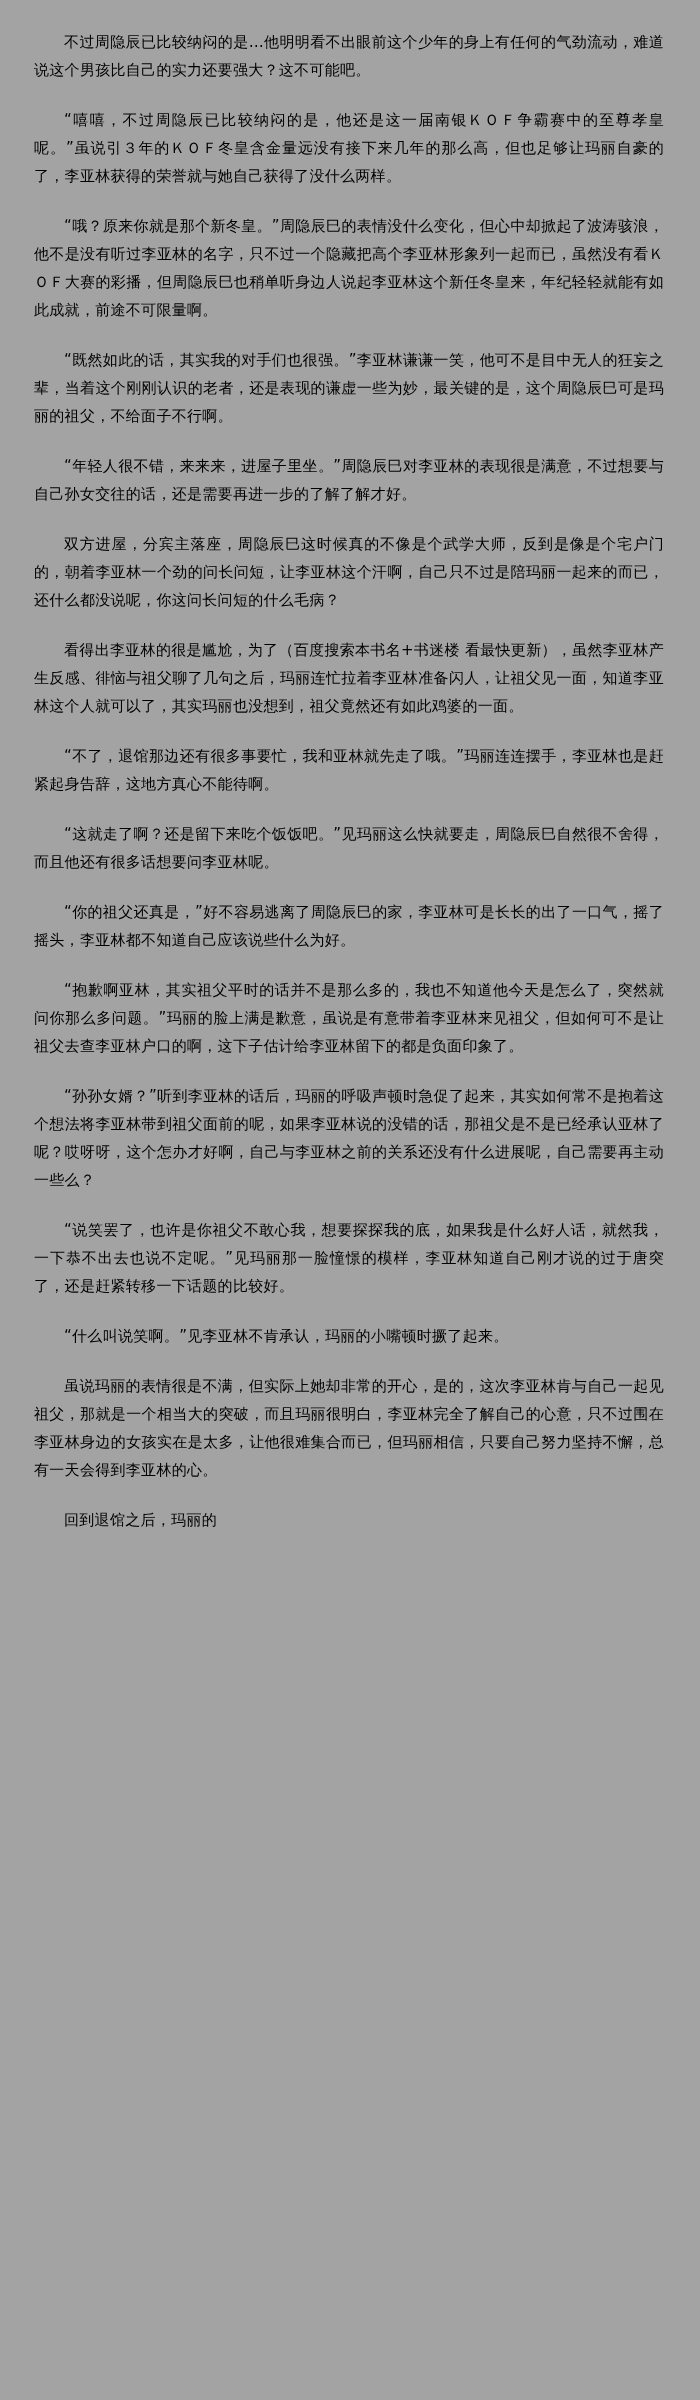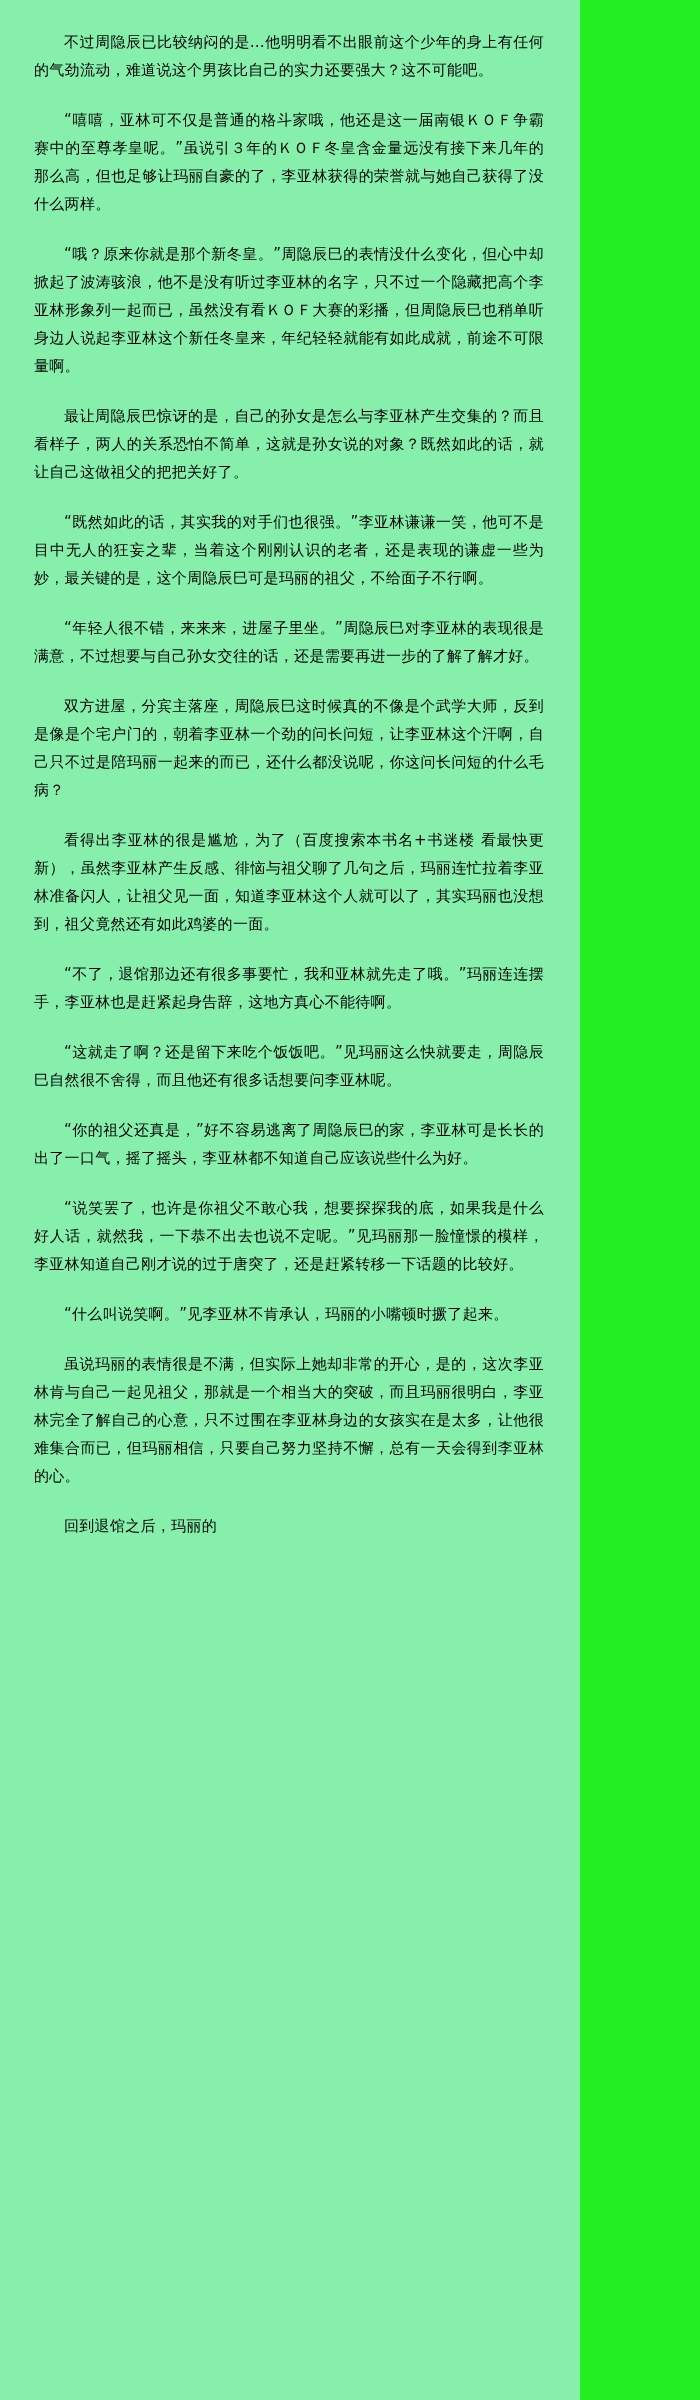--- a/index.html
+++ b/index.html
@@ -6,25 +6,25 @@
     margin: 0;
     padding: 0;
   }
   body {
     width: 700px;
     min-height: 2400px;
     background: #22ee22;
     font-family: "DejaVu Sans", sans-serif;
   }
   .page {
-    width: 580px;
+    width: 700px;
     min-height: 2400px;
     box-sizing: border-box;
     padding: 28px 36px 20px 34px;
-    background: #86efac;
+    background: #a3a3a3;
   }
   .para {
     color: #000000;
     font-size: 15px;
     line-height: 28px;
     text-align: justify;
     text-justify: inter-ideograph;
     margin: 0 0 22px 0;
     text-indent: 2em;
     letter-spacing: 0.3px;
@@ -33,28 +33,29 @@
   .para.last {
     margin-bottom: 0;
   }
 </style>
 </head>
 <body>
 
 <div class="page">
   <div>
     <p class="para">不过周隐辰已比较纳闷的是…他明明看不出眼前这个少年的身上有任何的气劲流动，难道说这个男孩比自己的实力还要强大？这不可能吧。</p>
-    <p class="para">“嘻嘻，亚林可不仅是普通的格斗家哦，他还是这一届南银ＫＯＦ争霸赛中的至尊孝皇呢。”虽说引３年的ＫＯＦ冬皇含金量远没有接下来几年的那么高，但也足够让玛丽自豪的了，李亚林获得的荣誉就与她自己获得了没什么两样。</p>
+    <p class="para">“嘻嘻，不过周隐辰已比较纳闷的是，他还是这一届南银ＫＯＦ争霸赛中的至尊孝皇呢。”虽说引３年的ＫＯＦ冬皇含金量远没有接下来几年的那么高，但也足够让玛丽自豪的了，李亚林获得的荣誉就与她自己获得了没什么两样。</p>
     <p class="para">“哦？原来你就是那个新冬皇。”周隐辰巳的表情没什么变化，但心中却掀起了波涛骇浪，他不是没有听过李亚林的名字，只不过一个隐藏把高个李亚林形象列一起而已，虽然没有看ＫＯＦ大赛的彩播，但周隐辰巳也稍单听身边人说起李亚林这个新任冬皇来，年纪轻轻就能有如此成就，前途不可限量啊。</p>
-    <p class="para">最让周隐辰巴惊讶的是，自己的孙女是怎么与李亚林产生交集的？而且看样子，两人的关系恐怕不简单，这就是孙女说的对象？既然如此的话，就让自己这做祖父的把把关好了。</p>
     <p class="para">“既然如此的话，其实我的对手们也很强。”李亚林谦谦一笑，他可不是目中无人的狂妄之辈，当着这个刚刚认识的老者，还是表现的谦虚一些为妙，最关键的是，这个周隐辰巳可是玛丽的祖父，不给面子不行啊。</p>
     <p class="para">“年轻人很不错，来来来，进屋子里坐。”周隐辰巳对李亚林的表现很是满意，不过想要与自己孙女交往的话，还是需要再进一步的了解了解才好。</p>
     <p class="para">双方进屋，分宾主落座，周隐辰巳这时候真的不像是个武学大师，反到是像是个宅户门的，朝着李亚林一个劲的问长问短，让李亚林这个汗啊，自己只不过是陪玛丽一起来的而已，还什么都没说呢，你这问长问短的什么毛病？</p>
     <p class="para">看得出李亚林的很是尴尬，为了（百度搜索本书名+书迷楼 看最快更新），虽然李亚林产生反感、徘恼与祖父聊了几句之后，玛丽连忙拉着李亚林准备闪人，让祖父见一面，知道李亚林这个人就可以了，其实玛丽也没想到，祖父竟然还有如此鸡婆的一面。</p>
     <p class="para">“不了，退馆那边还有很多事要忙，我和亚林就先走了哦。”玛丽连连摆手，李亚林也是赶紧起身告辞，这地方真心不能待啊。</p>
     <p class="para">“这就走了啊？还是留下来吃个饭饭吧。”见玛丽这么快就要走，周隐辰巳自然很不舍得，而且他还有很多话想要问李亚林呢。</p>
     <p class="para">“你的祖父还真是，”好不容易逃离了周隐辰巳的家，李亚林可是长长的出了一口气，摇了摇头，李亚林都不知道自己应该说些什么为好。</p>
+    <p class="para">“抱歉啊亚林，其实祖父平时的话并不是那么多的，我也不知道他今天是怎么了，突然就问你那么多问题。”玛丽的脸上满是歉意，虽说是有意带着李亚林来见祖父，但如何可不是让祖父去查李亚林户口的啊，这下子估计给李亚林留下的都是负面印象了。</p>
+    <p class="para">“孙孙女婿？”听到李亚林的话后，玛丽的呼吸声顿时急促了起来，其实如何常不是抱着这个想法将李亚林带到祖父面前的呢，如果李亚林说的没错的话，那祖父是不是已经承认亚林了呢？哎呀呀，这个怎办才好啊，自己与李亚林之前的关系还没有什么进展呢，自己需要再主动一些么？</p>
     <p class="para">“说笑罢了，也许是你祖父不敢心我，想要探探我的底，如果我是什么好人话，就然我，一下恭不出去也说不定呢。”见玛丽那一脸憧憬的模样，李亚林知道自己刚才说的过于唐突了，还是赶紧转移一下话题的比较好。</p>
     <p class="para">“什么叫说笑啊。”见李亚林不肯承认，玛丽的小嘴顿时撅了起来。</p>
     <p class="para">虽说玛丽的表情很是不满，但实际上她却非常的开心，是的，这次李亚林肯与自己一起见祖父，那就是一个相当大的突破，而且玛丽很明白，李亚林完全了解自己的心意，只不过围在李亚林身边的女孩实在是太多，让他很难集合而已，但玛丽相信，只要自己努力坚持不懈，总有一天会得到李亚林的心。</p>
     <p class="para last">回到退馆之后，玛丽的</p>
   </div>
 </div>
 
 </body></html>

